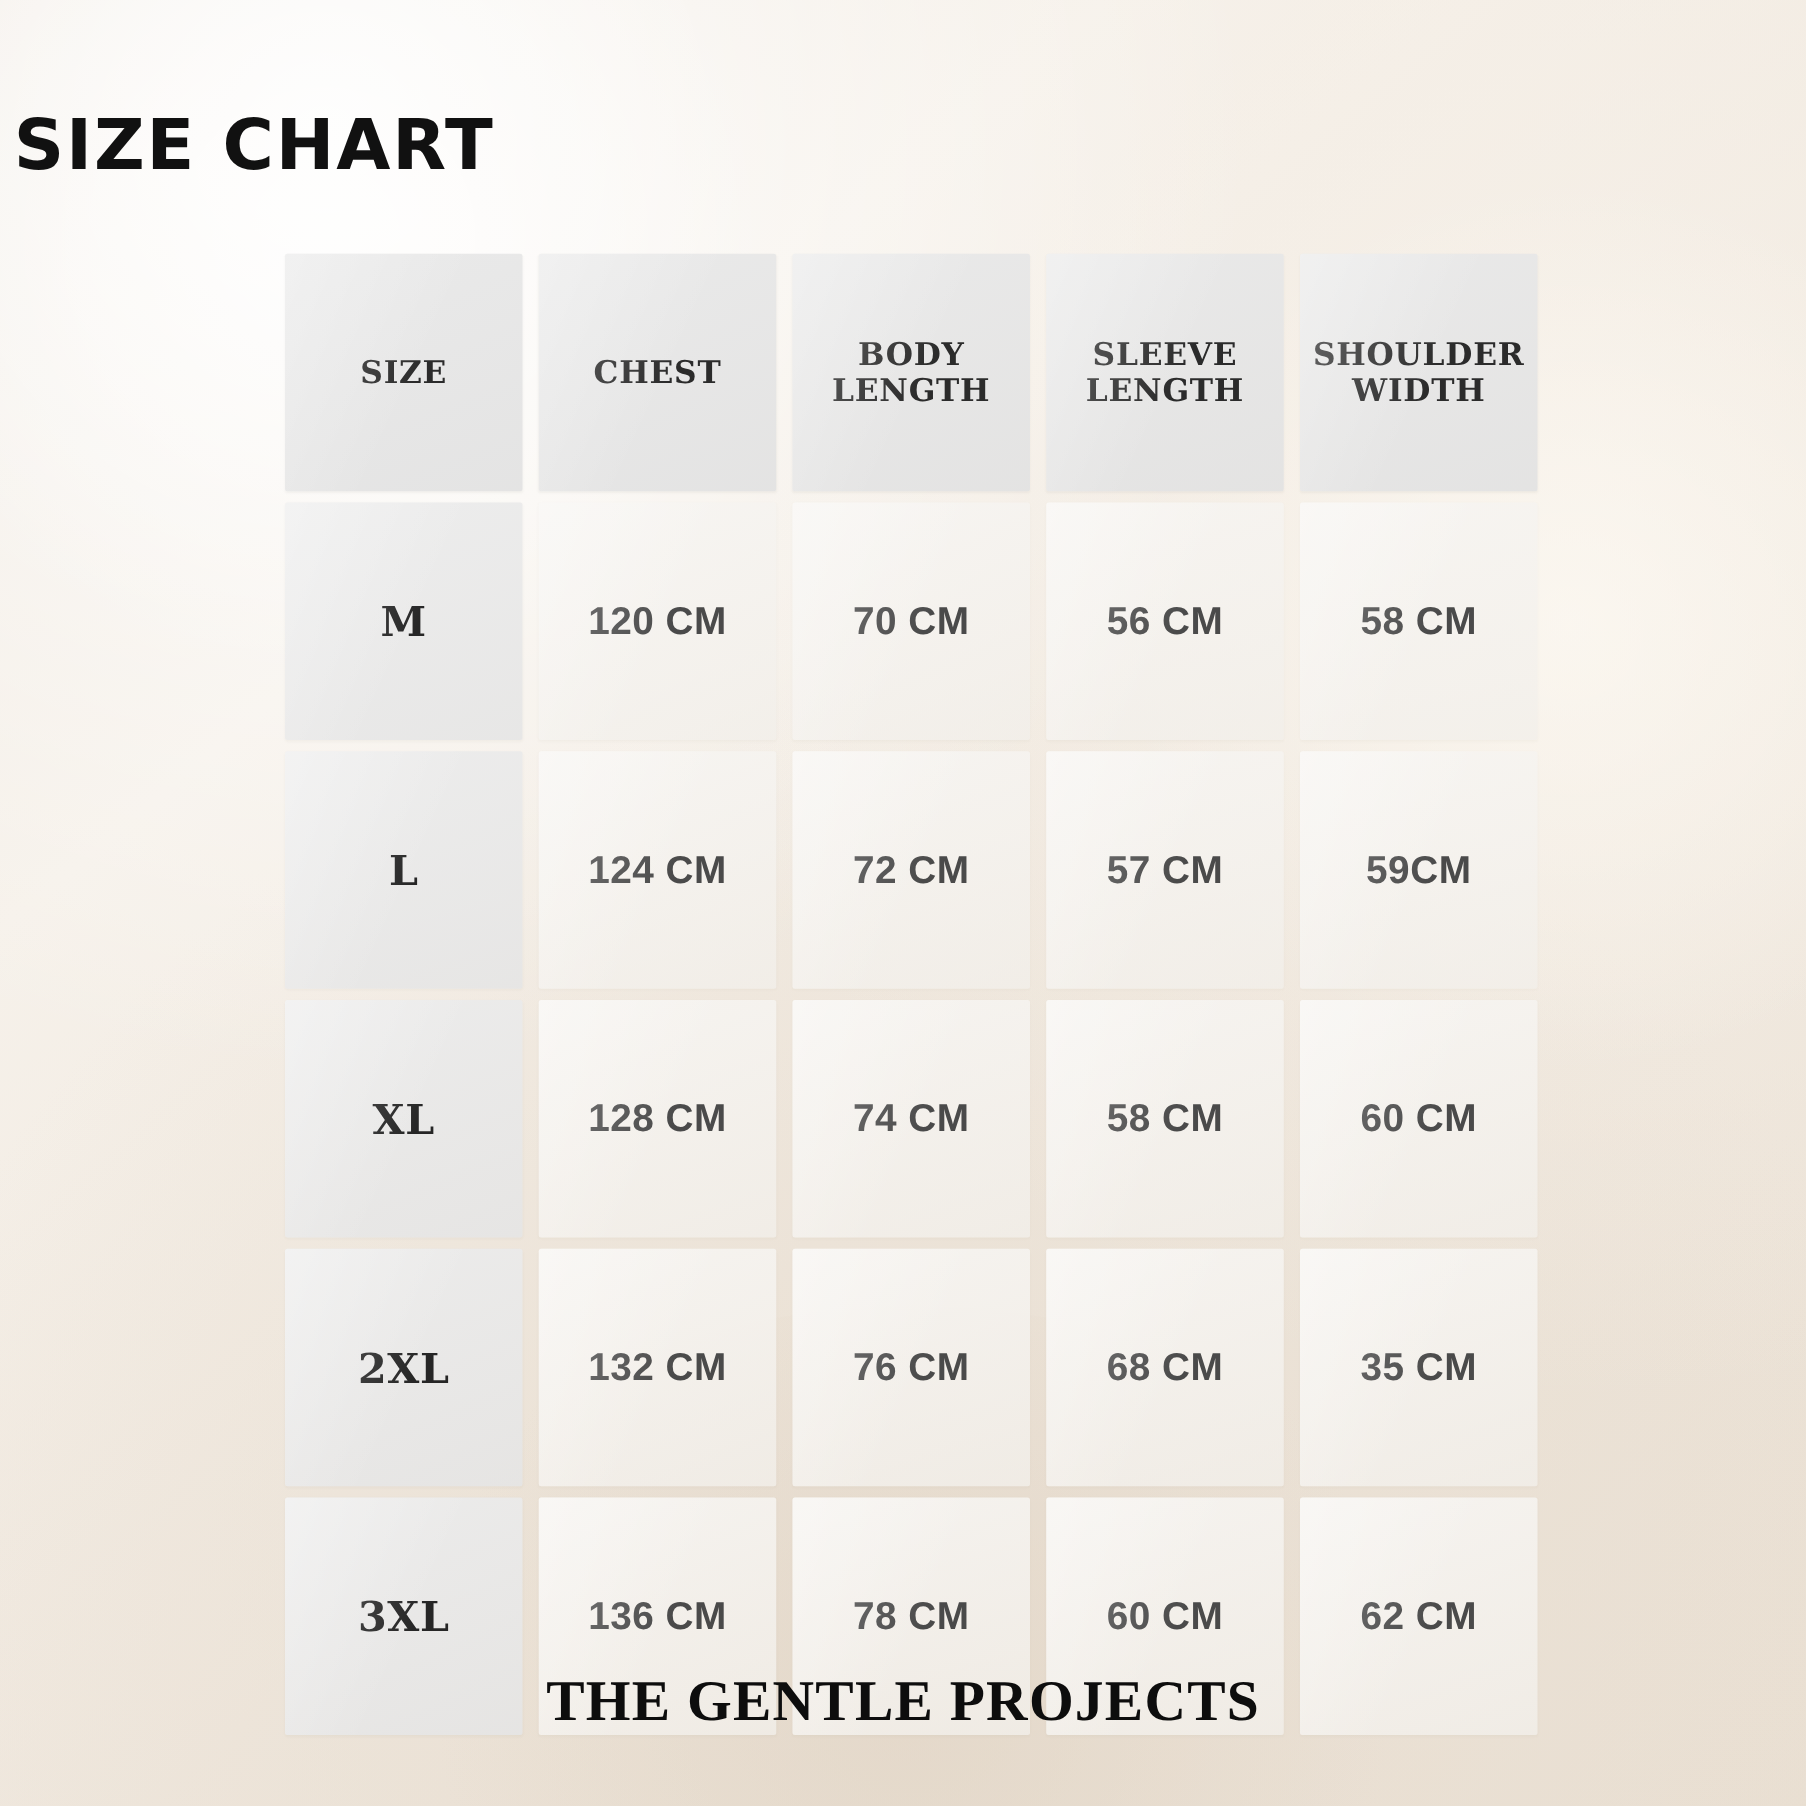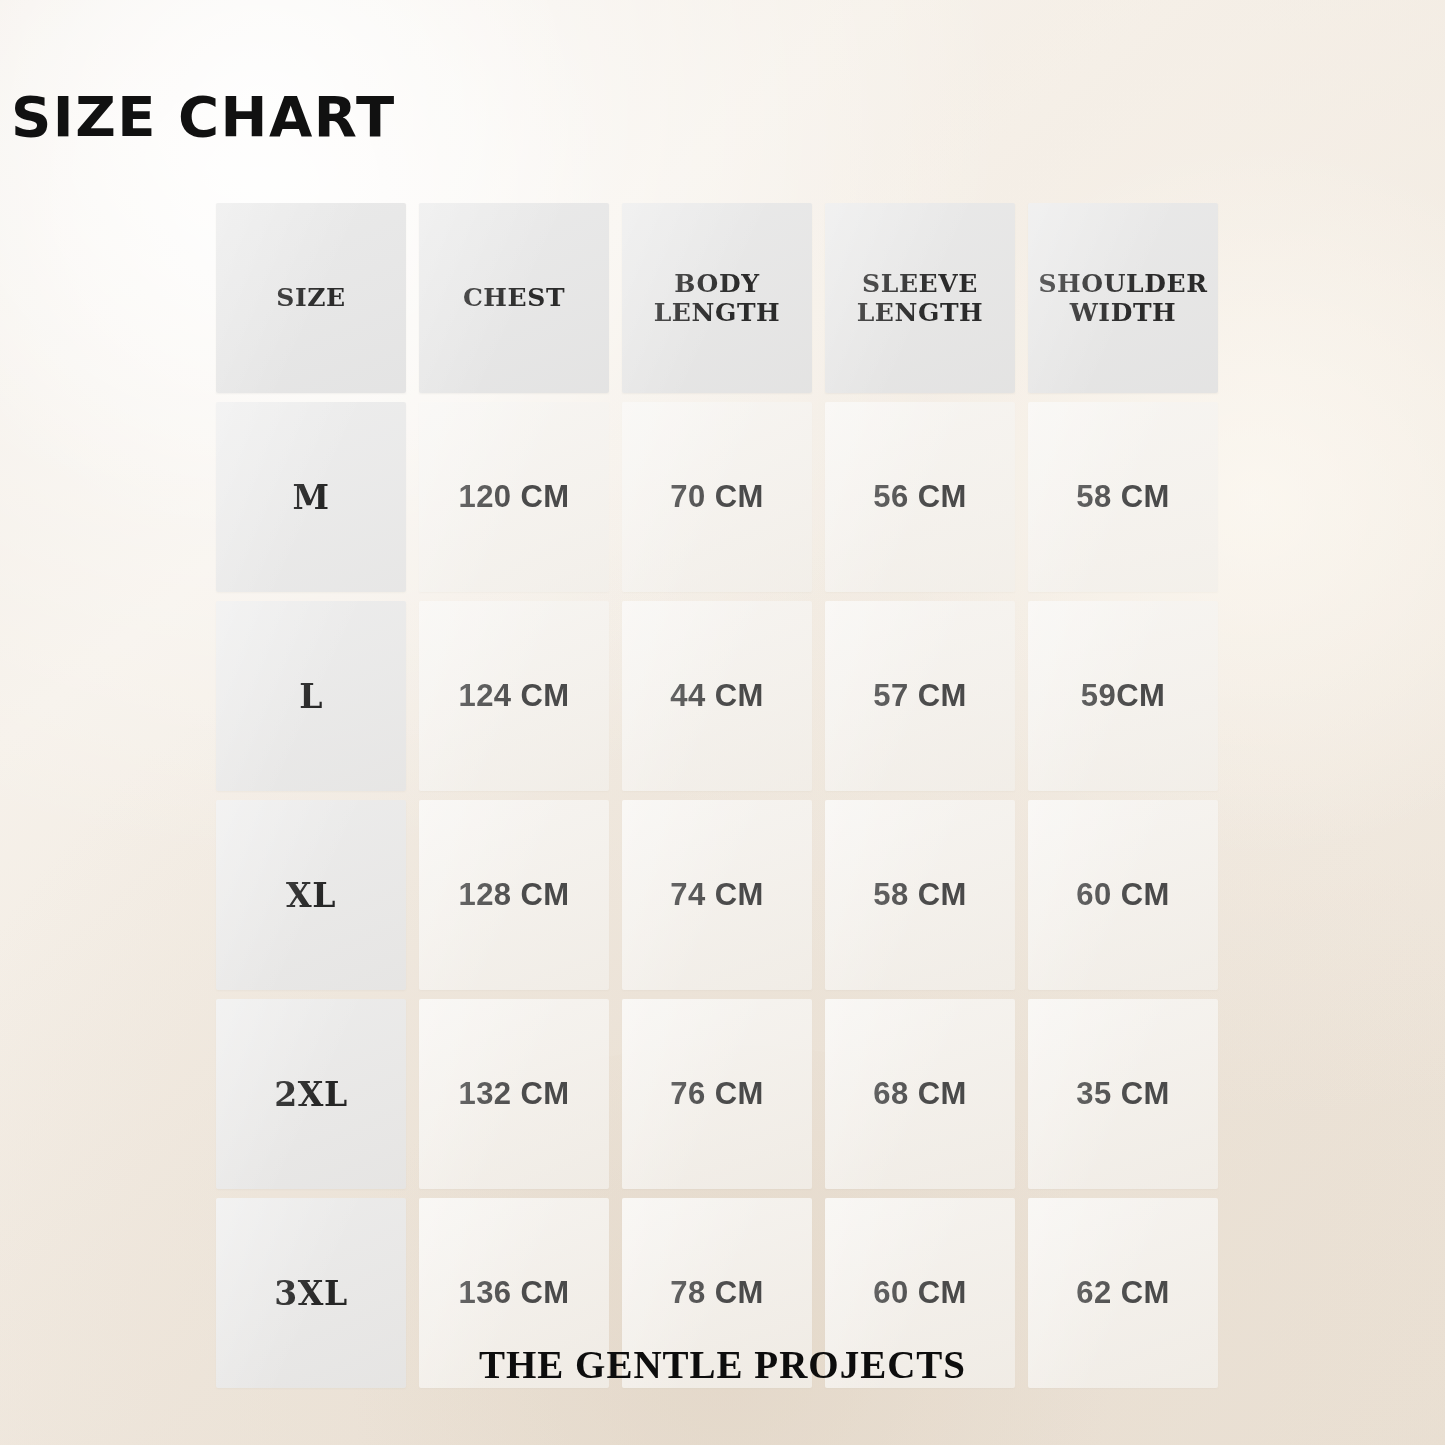--- a/index.html
+++ b/index.html
@@ -59,28 +59,28 @@
   }
 
   .footer {
     position: absolute;
     bottom: 58px;
     left: 0;
     width: 100%;
     text-align: center;
     font-family: "Liberation Serif", serif;
     font-weight: bold;
-    font-size: 39px;
+    font-size: 46px;
     letter-spacing: 1px;
     color: #0d0d0d;
   }
 
   .grid {
     position: absolute;
-    left: 216px;
+    left: 228px;
     top: 203px;
     width: 1002px;
     display: grid;
     grid-template-columns: repeat(5, 190px);
     grid-auto-rows: 190px;
     column-gap: 13px;
     row-gap: 9px;
   }
 
   .cell {
@@ -157,21 +157,21 @@
     <div class="cell head">SHOULDER WIDTH</div>
 
     <div class="cell size">M</div>
     <div class="cell val">120 CM</div>
     <div class="cell val">70 CM</div>
     <div class="cell val">56 CM</div>
     <div class="cell val">58 CM</div>
 
     <div class="cell size">L</div>
     <div class="cell val">124 CM</div>
-    <div class="cell val">44 CM</div>
+    <div class="cell val">72 CM</div>
     <div class="cell val">57 CM</div>
     <div class="cell val">59CM</div>
 
     <div class="cell size">XL</div>
     <div class="cell val">128 CM</div>
     <div class="cell val">74 CM</div>
     <div class="cell val">58 CM</div>
     <div class="cell val">60 CM</div>
 
     <div class="cell size">2XL</div>

